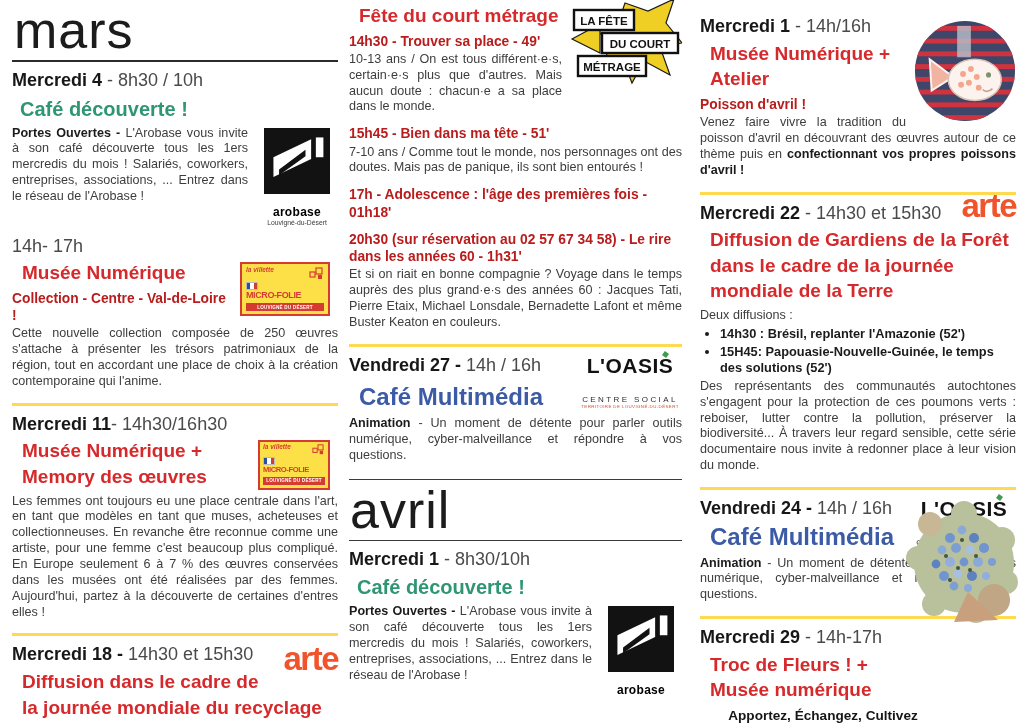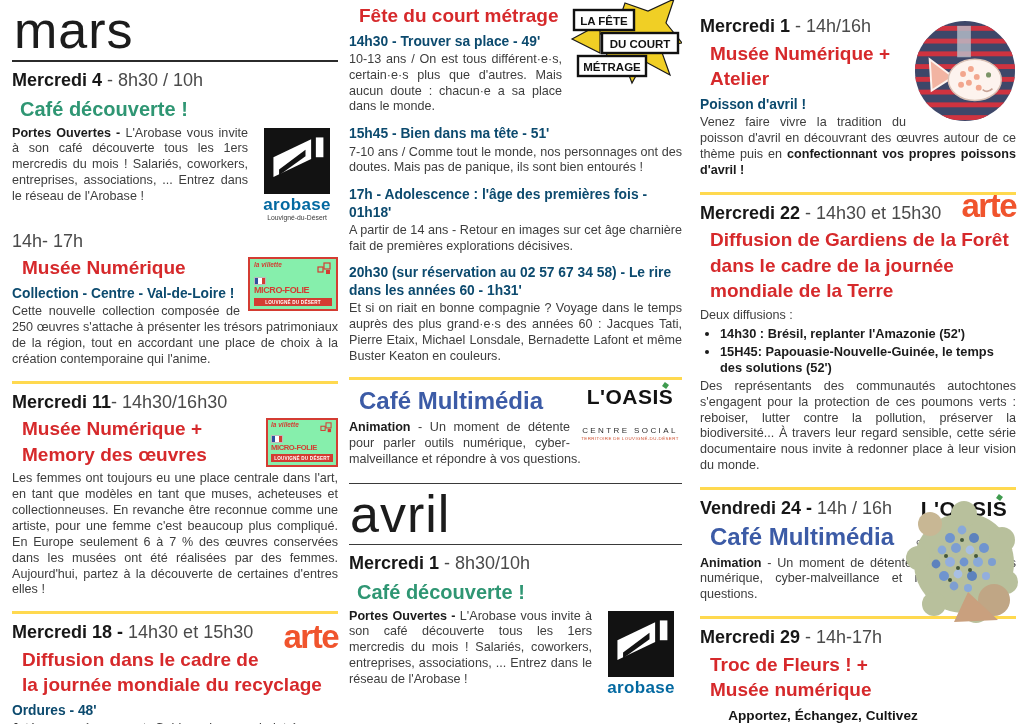--- a/index.html
+++ b/index.html
@@ -13,43 +13,43 @@
   .month{font-size:52px;line-height:1.0;color:#1c1c1c;font-weight:400;letter-spacing:1px;margin:4px 0 4px 2px;}
   .rule{border:none;border-top:2px solid #2b2b2b;margin:2px 0 8px;}
   .thin-rule{border:none;border-top:1.5px solid #3a3a3a;margin:10px 0 2px;}
   .divider{border:none;border-top:3px solid #ffd94f;margin:8px 0 6px;}
 
   .date-row{font-size:18px;line-height:1.2;color:#4a4a4a;margin:8px 0 2px;}
   .date-row b{color:#171717;font-weight:700;}
   .h-green{color:#2f9673;font-size:20px;font-weight:700;margin:5px 0 4px 8px;line-height:1.25;}
   .h-red{color:#d6292b;font-size:19px;font-weight:700;margin:3px 0 4px 10px;line-height:1.35;}
   .h-blue{color:#3c5ba6;font-size:24px;font-weight:700;margin:6px 0 4px 10px;line-height:1.25;}
-  .sub{font-size:13.8px;font-weight:700;color:#0c4a6e;margin:3px 0 2px;line-height:1.25;}
+  .sub{font-size:13.8px;font-weight:700;color:#b91c1c;margin:3px 0 2px;line-height:1.25;}
   p.body{font-size:12.6px;line-height:1.26;text-align:justify;margin:2px 0 5px;color:#3d3d3d;}
   p.body b{color:#1b1b1b;}
   .lead{font-weight:700;color:#1b1b1b;}
   .centered{text-align:center;}
   .c-line{font-size:13px;margin:2px 0;color:#3d3d3d;line-height:1.3;}
   .c-line.b{font-weight:700;color:#161616;font-size:13.6px;}
 
   ul.dots{margin:2px 0 3px 6px;padding-left:14px;}
   ul.dots li{font-size:12.8px;font-weight:700;color:#1b1b1b;line-height:1.25;margin-bottom:2px;}
 
   
   .arte{float:right;font-size:33px;font-weight:800;color:#f0542d;letter-spacing:-1.5px;line-height:0.9;margin:0 0 2px 8px;}
   .arte.up{margin-top:-12px;}
 
   
   .arobase{float:right;width:82px;margin:2px 0 2px 8px;text-align:center;}
   .arobase svg{display:block;margin:0 auto;}
-  .arobase-word{font-size:17px;font-weight:800;color:#0369a1;letter-spacing:.3px;margin-top:2px;line-height:1;}
+  .arobase-word{font-size:12px;font-weight:800;color:#000000;letter-spacing:.3px;margin-top:12px;line-height:1;}
   .arobase-sub{font-size:6.8px;color:#3a3a3a;margin-top:1px;}
 
   
-  .mf{float:right;width:78px;border:2px solid #d43c32;background:#86efac;padding:3px 4px 0;margin:2px 0 2px 8px;}
+  .mf{float:right;width:78px;border:2px solid #d43c32;background:#fde047;padding:3px 4px 0;margin:2px 8px 2px 8px;}
   .mf.small{width:62px;padding:2px 3px 0;}
   .mf-top{display:flex;justify-content:space-between;align-items:flex-start;}
   .mf-villette{color:#d43c32;font-size:6.5px;font-weight:700;font-style:italic;line-height:1;}
   .mf-flag{width:10px;height:6px;margin:2px 0 1px;background:linear-gradient(90deg,#2e4f9e 33%,#fff 33%,#fff 66%,#d43c32 66%);border:.5px solid #bbb;}
   .mf-name{color:#d43c32;font-weight:800;font-size:9px;letter-spacing:-.4px;line-height:1.1;margin-top:1px;}
   .mf.small .mf-name{font-size:7.6px;}
   .mf-loc{background:#d43c32;color:#fff;font-size:4.6px;font-weight:700;text-align:center;padding:1.5px 0;margin:2px 0 3px;letter-spacing:.2px;}
 
   
   .fcm{float:right;margin:-6px 0 2px 8px;}
@@ -158,34 +158,34 @@
           <text x="42" y="73.5" text-anchor="middle" font-size="11.5" font-weight="800" fill="#111">MÉTRAGE</text>
         </svg>
       </div>
       <div class="h-red">Fête du court métrage</div>
 
       <div class="sub">14h30 - Trouver sa place - 49'</div>
       <p class="body">10-13 ans / On est tous différent·e·s, certain·e·s plus que d'autres. Mais aucun doute : chacun·e a sa place dans le monde.</p>
       <div class="sub" style="margin-top:10px;">15h45 - Bien dans ma tête - 51'</div>
       <p class="body">7-10 ans / Comme tout le monde, nos personnages ont des doutes. Mais pas de panique, ils sont bien entourés !</p>
       <div class="sub" style="margin-top:10px;">17h - Adolescence : l'âge des premières fois - 01h18'</div>
-      <p class="body">A partir de 14 ans - Retour en images sur cet âge charnière fait de premières explorations décisives.</p>
       <div class="sub" style="margin-top:10px;">20h30 (sur réservation au 02 57 67 34 58) - Le rire dans les années 60 - 1h31'</div>
       <p class="body">Et si on riait en bonne compagnie ? Voyage dans le temps auprès des plus grand·e·s des années 60 : Jacques Tati, Pierre Etaix, Michael Lonsdale, Bernadette Lafont et même Buster Keaton en couleurs.</p>
     </div>
 
     <hr class="divider">
 
     <div class="clearfix">
       <div class="oasis">
         <span class="oasis-leaf"></span>
         <div class="oasis-name">L'OASIS</div>
         <div class="oasis-sub">CENTRE SOCIAL</div>
         <div class="oasis-tag">TERRITOIRE DE LOUVIGNÉ-DU-DÉSERT</div>
       </div>
+      <div class="date-row"><b>Vendredi 27 -</b><span> 14h / 16h</span></div>
       <div class="h-blue">Café Multimédia</div>
       <p class="body"><span class="lead">Animation</span><span> - Un moment de détente pour parler outils numérique, cyber-malveillance et répondre à vos questions.</span></p>
     </div>
 
     <hr class="thin-rule">
     <div class="month" style="margin-left:1px;">avril</div>
     <hr class="thin-rule" style="margin-top:2px;margin-bottom:6px;">
 
     <div class="date-row"><b>Mercredi 1</b><span> - 8h30/10h</span></div>
     <div class="h-green">Café découverte !</div>

